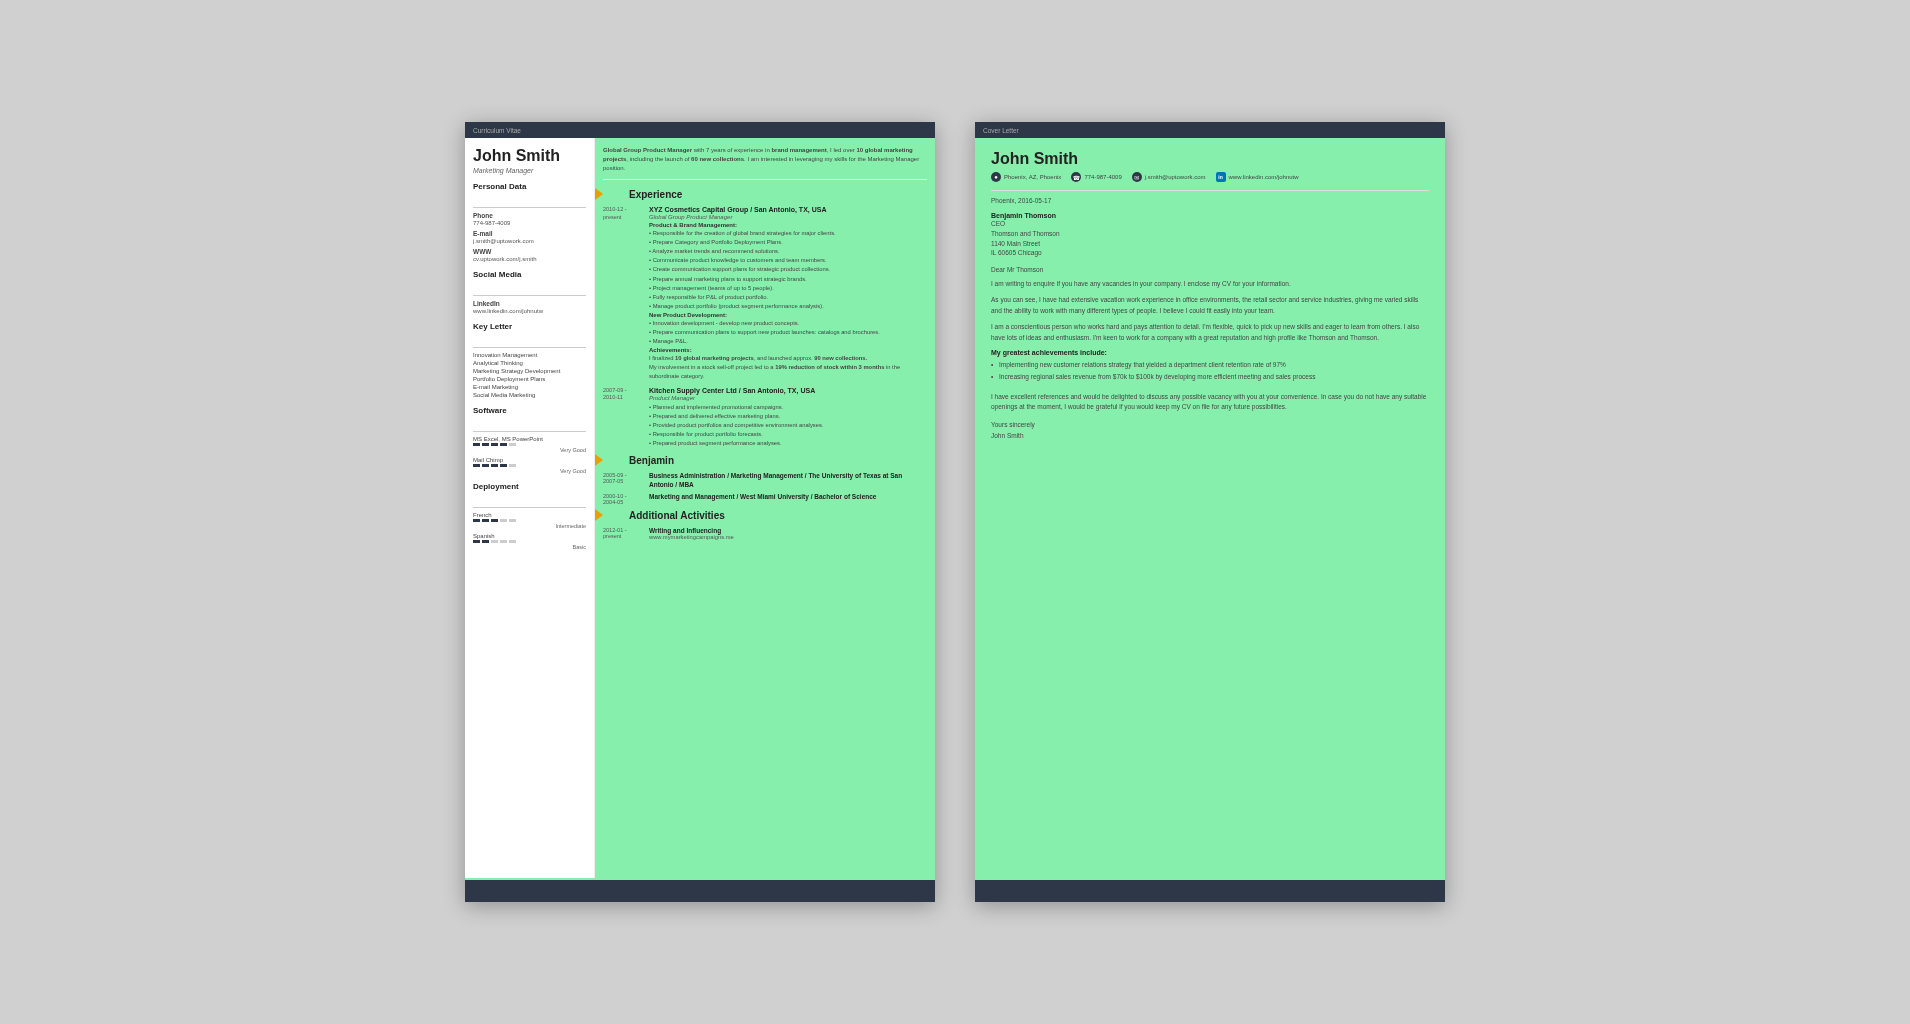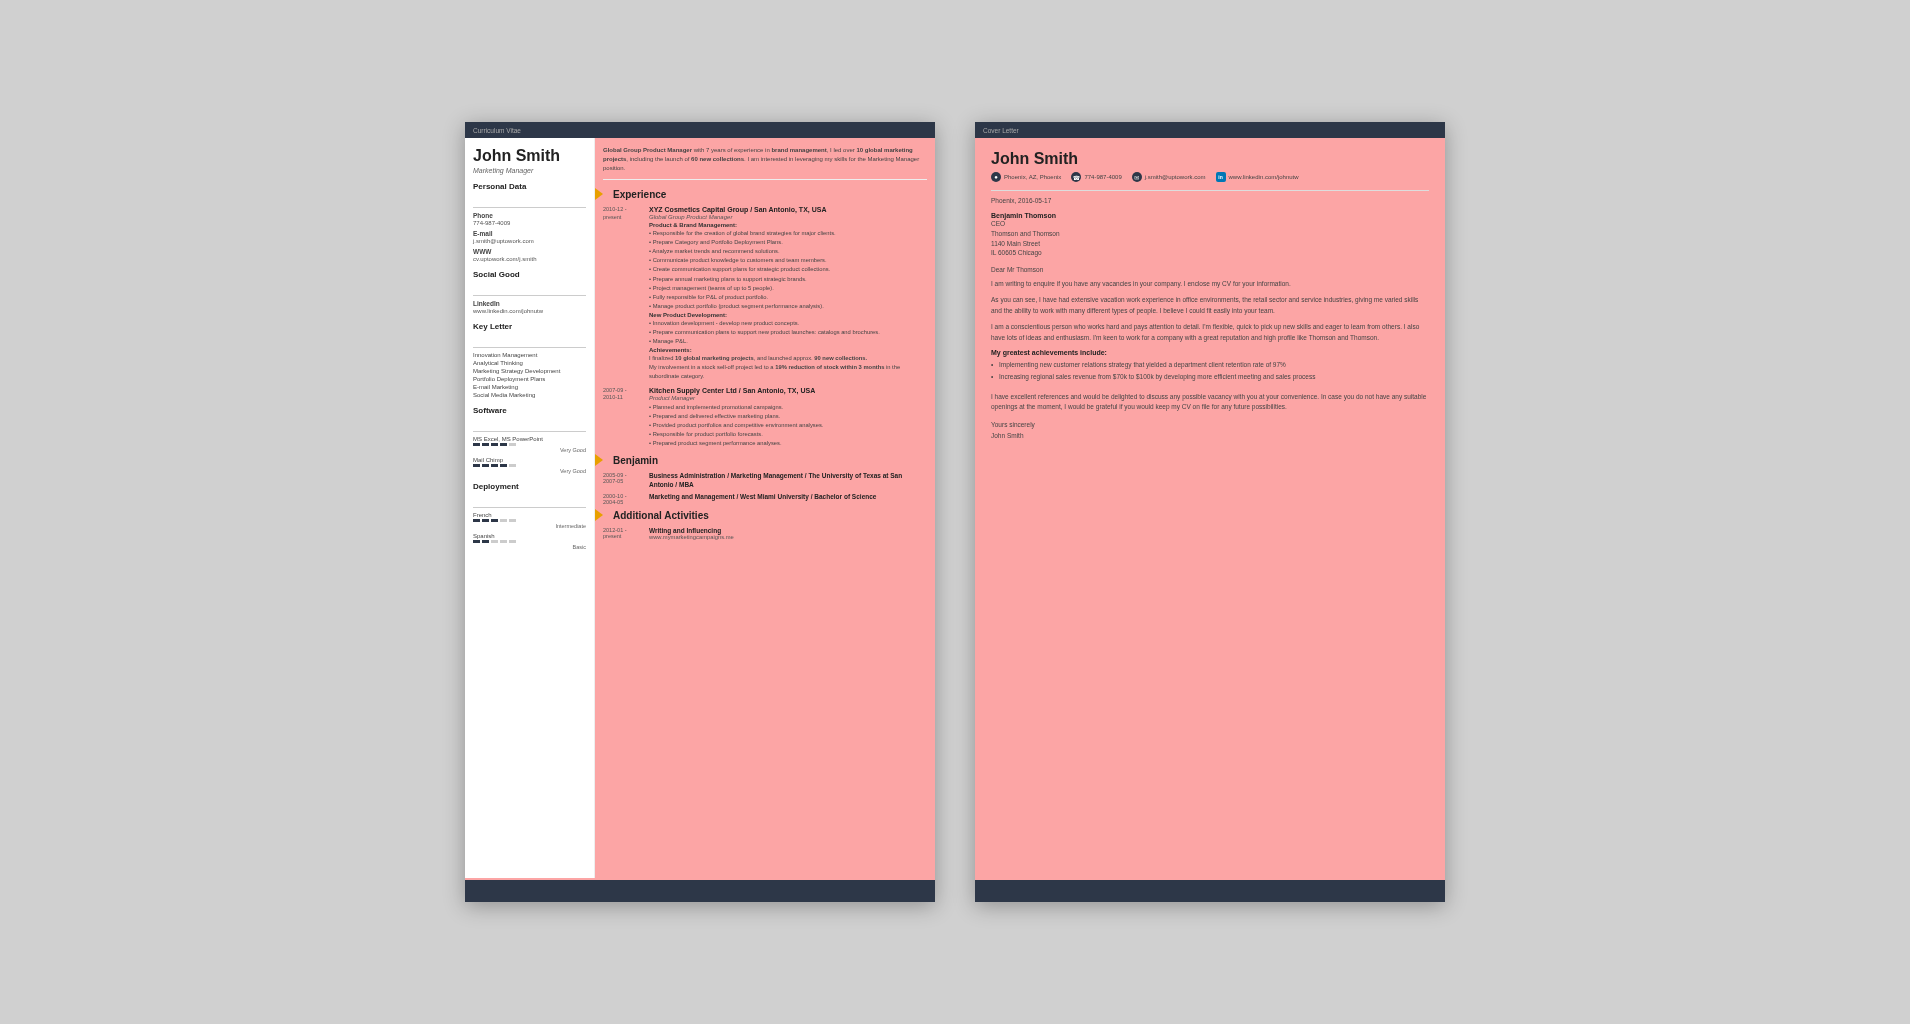--- a/index.html
+++ b/index.html
@@ -13,21 +13,21 @@
       justify-content: center;
       padding: 40px 20px;
     }
     .documents-container {
       display: flex;
       gap: 40px;
       align-items: flex-start;
     }
     
     .document {
-      background: #fca5a5;
+      background: #86efac;
       box-shadow: 0 4px 20px rgba(0,0,0,0.3);
       width: 470px;
       min-height: 780px;
       position: relative;
       font-size: 7px;
     }
     .doc-header-bar {
       background: #2d3748;
       color: #aaa;
       font-size: 6.5px;
@@ -143,21 +143,21 @@
       font-weight: bold;
     }
     .main-section-title {
       font-size: 10px;
       font-weight: bold;
       color: #222;
       margin-bottom: 6px;
       margin-top: 4px;
       display: flex;
       align-items: center;
-      gap: 6px;
+      gap: 22px;
     }
     .section-arrow {
       width: 0;
       height: 0;
       border-top: 6px solid transparent;
       border-bottom: 6px solid transparent;
       border-left: 8px solid #e8a000;
       display: inline-block;
       margin-right: 4px;
       margin-left: -8px;
@@ -367,21 +367,21 @@
         <div class="cv-title">Marketing Manager</div>
 
         <div class="cv-section-title">Personal Data</div>
         <div class="cv-label">Phone</div>
         <div class="cv-value">774-987-4009</div>
         <div class="cv-label">E-mail</div>
         <div class="cv-value">j.smith@uptowork.com</div>
         <div class="cv-label">WWW</div>
         <div class="cv-value">cv.uptowork.com/j.smith</div>
 
-        <div class="cv-section-title">Social Good</div>
+        <div class="cv-section-title">Social Media</div>
         <div class="cv-label">LinkedIn</div>
         <div class="cv-value">www.linkedin.com/johnutw</div>
 
         <div class="cv-section-title">Key Letter</div>
         <div class="skill-item">Innovation Management</div>
         <div class="skill-item">Analytical Thinking</div>
         <div class="skill-item">Marketing Strategy Development</div>
         <div class="skill-item">Portfolio Deployment Plans</div>
         <div class="skill-item">E-mail Marketing</div>
         <div class="skill-item">Social Media Marketing</div>

